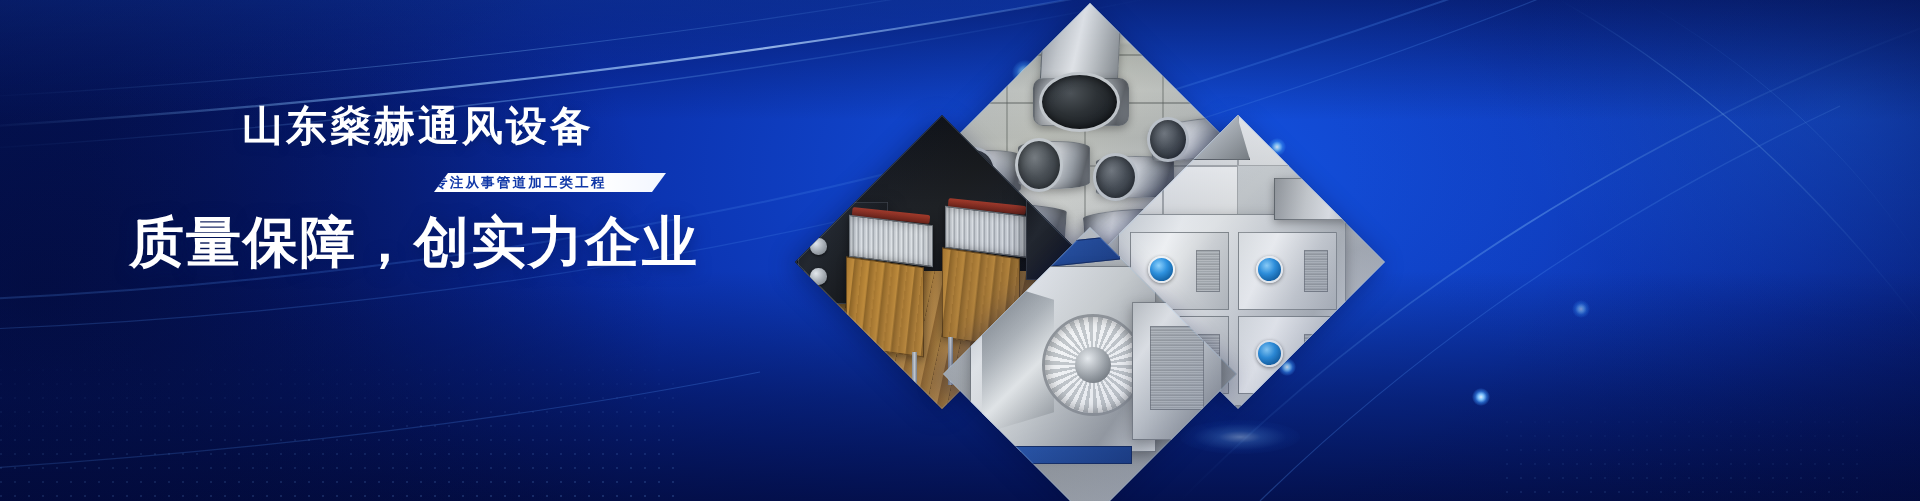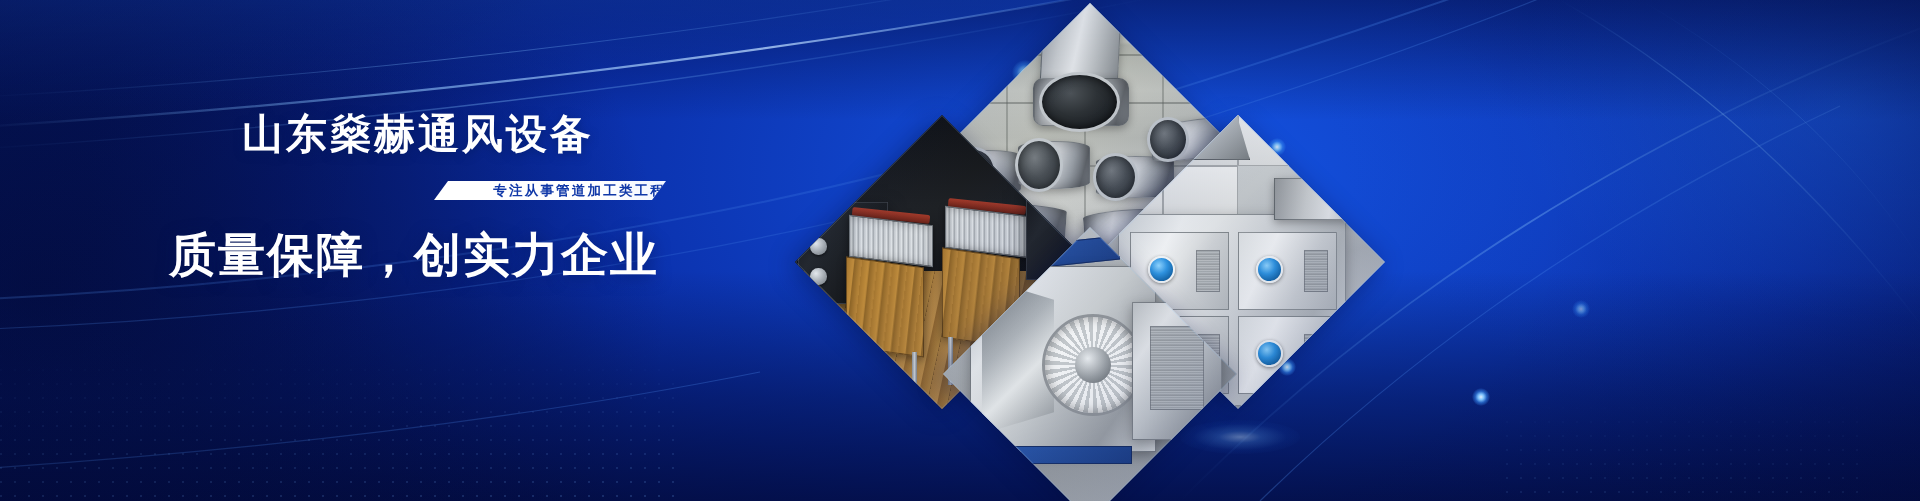--- a/index.html
+++ b/index.html
@@ -81,21 +81,21 @@
   .glow-md { width:26px; height:26px; }
   .glow-beam {
     position:absolute;
     border-radius:50%;
     background:radial-gradient(ellipse at center, rgba(190,225,255,0.85) 0%, rgba(100,175,255,0.45) 25%, rgba(40,120,245,0.12) 55%, rgba(0,0,0,0) 78%);
   }
 
   
   .copy {
     position:absolute;
-    left:0; top:112px;
+    left:0; top:104px;
     width:800px;
     text-align:center;
     z-index:12;
   }
   .title-main {
     font-size:41px;
     font-weight:700;
     color:#ffffff;
     letter-spacing:3px;
     line-height:1.1;
@@ -106,32 +106,32 @@
     position:relative;
     margin:16px auto 0;
     width:232px;
     height:27px;
     margin-left:434px;
   }
   .ribbon {
     position:absolute; inset:0;
     background:linear-gradient(to right, #ffffff 0%, #ffffff 70%, #f2f6ff 100%);
     clip-path:polygon(14px 0, 100% 0, calc(100% - 14px) 100%, 0 100%);
-    display:flex; align-items:center; justify-content:flex-end;margin-top:8px;
+    display:flex; align-items:center; justify-content:flex-start;margin-top:8px;
   }
   .ribbon-text {
     font-size:13.5px;
     font-weight:700;
     color:#1038a8;
     letter-spacing:2.2px;
     white-space:nowrap;
   }
   .headline {
-    margin-top:29px;
-    font-size:47px;
+    margin-top:20px;
+    font-size:55px;
     font-weight:800;
     color:#ffffff;
     letter-spacing:2px;
     line-height:1.12;
     text-shadow:0 3px 16px rgba(0,22,90,0.6);
     padding-left:28px;
   }
   .tagline {
     margin-top:20px;
     font-size:16.5px;

